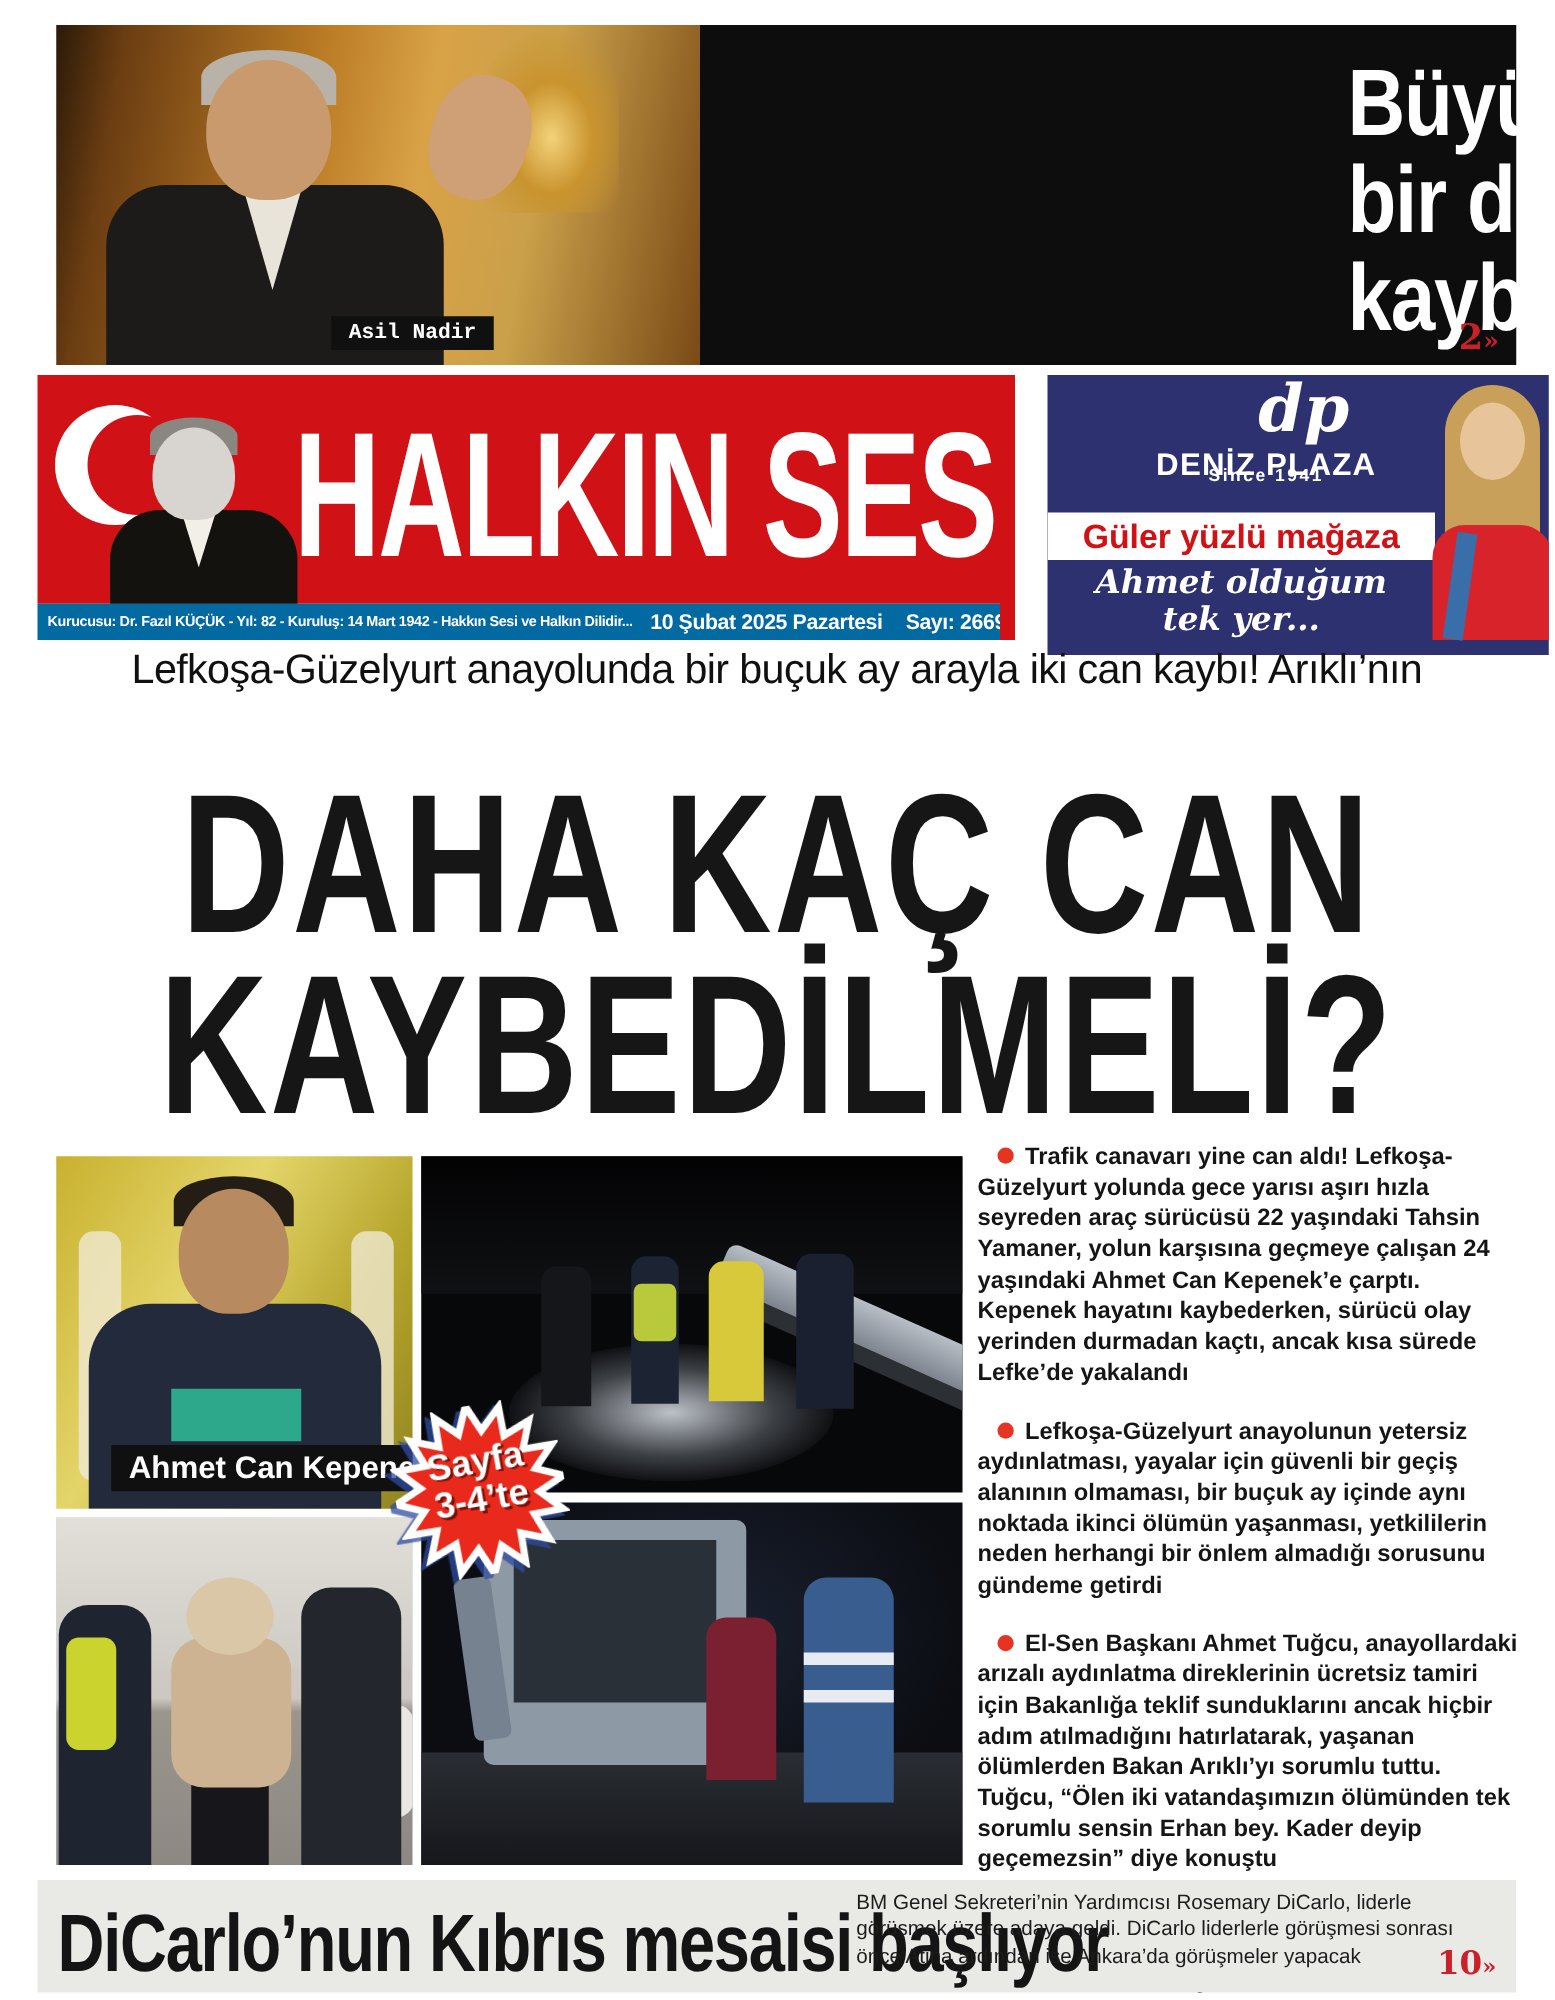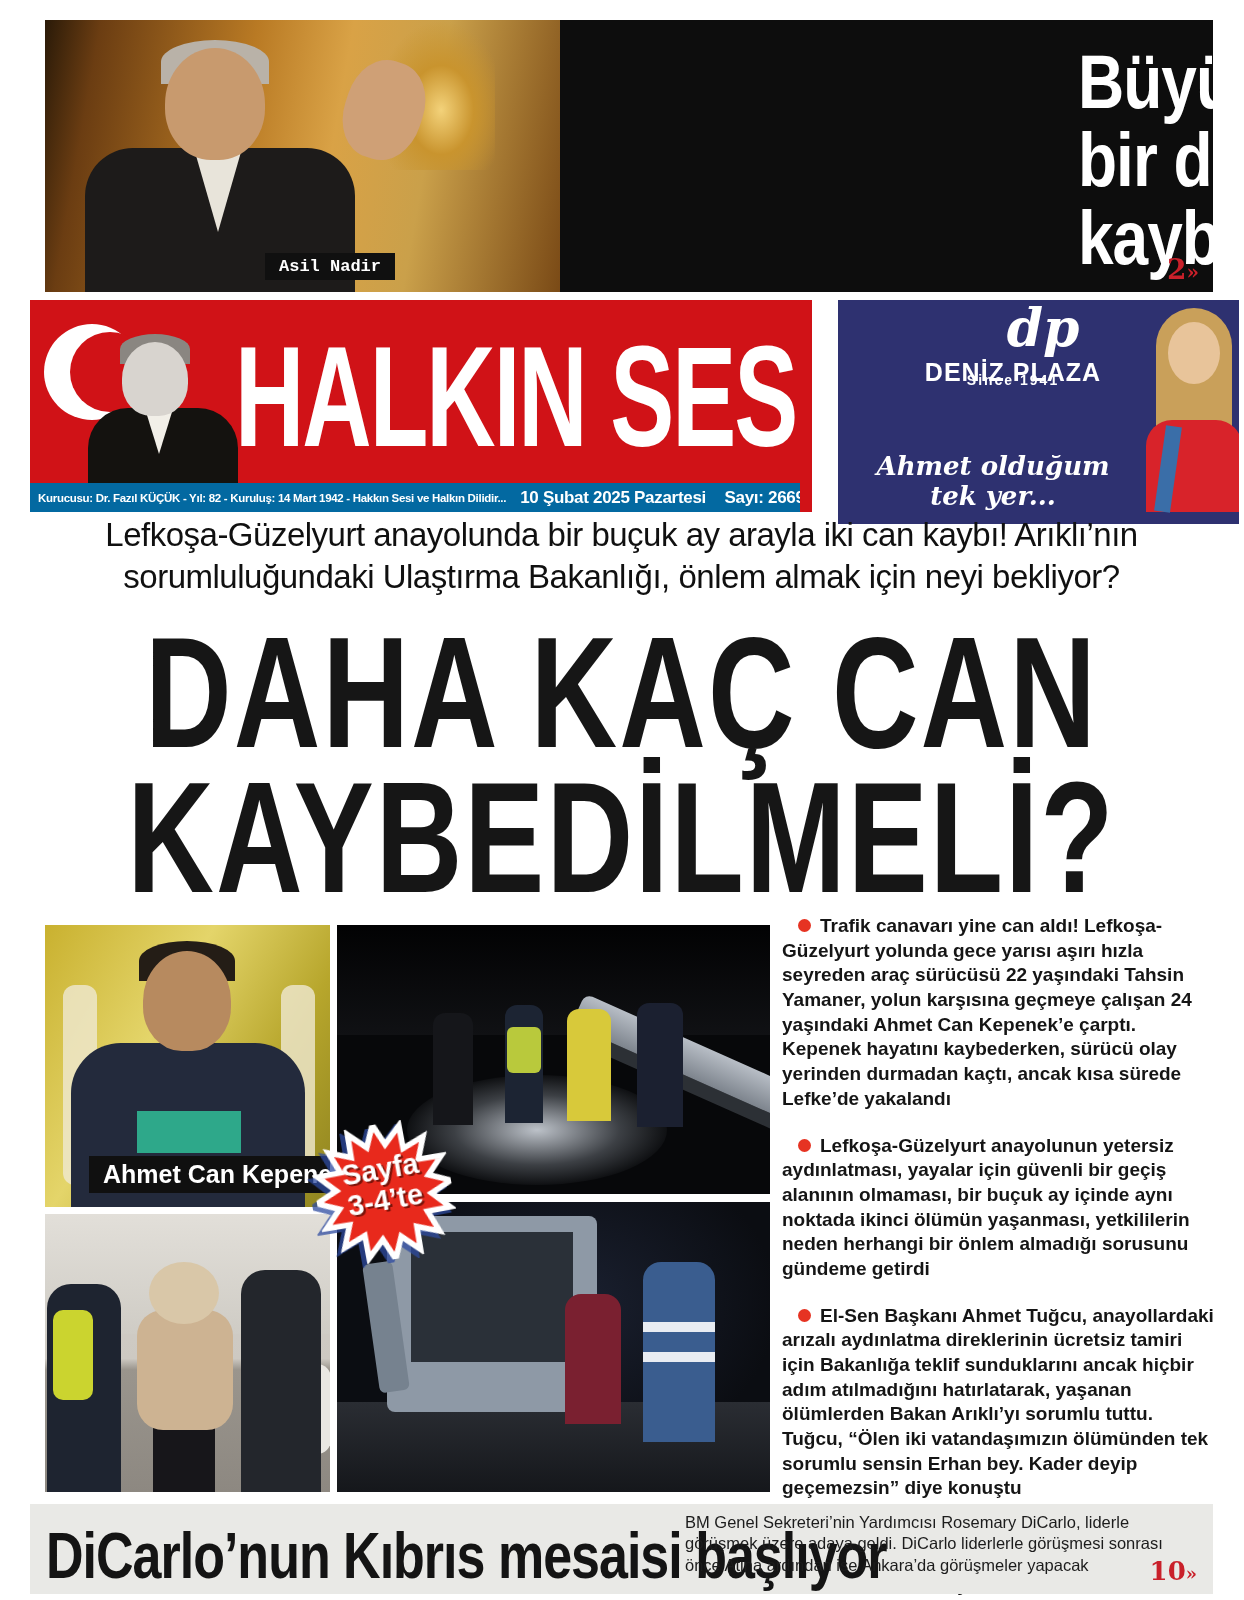--- a/index.html
+++ b/index.html
@@ -186,33 +186,35 @@
       <span class="mh-date-item">Sayı: 26692</span>
       <span class="mh-date-item">30.00 TL</span>
     </span>
   </div>
 
   <div id="ad-divider" class="abs"></div>
   <div id="ad" class="abs">
     <div id="ad-logo">dp</div>
     <div id="ad-brand">DENİZ PLAZA</div>
     <div id="ad-since">Since 1941</div>
+    <div id="ad-band">
+      <span>Güler yüzlü mağaza</span>
+    </div>
     <div id="ad-script">
       <span>Ahmet olduğum</span><br>
       <span>tek yer...</span>
     </div>
     <div id="ad-girl-hair" class="blob"></div>
     <div id="ad-girl-body" class="blob"></div>
     <div id="ad-girl-strap" class="blob"></div>
     <div id="ad-girl-face" class="blob"></div>
   </div>
 
   <div id="kicker" class="abs">
     <span>Lefkoşa-Güzelyurt anayolunda bir buçuk ay arayla iki can kaybı! Arıklı’nın</span>
-    <span>sorumluluğundaki Ulaştırma Bakanlığı, önlem almak için neyi bekliyor?</span>
   </div>
 
   <div id="main-headline" class="abs">
     <span class="main-hl-line">DAHA KAÇ CAN</span>
     <span class="main-hl-line">KAYBEDİLMELİ?</span>
   </div>
 
   <div id="photo-kepenek" class="photo">
     <div id="kep-chair1" class="blob"></div>
     <div id="kep-chair2" class="blob"></div>

